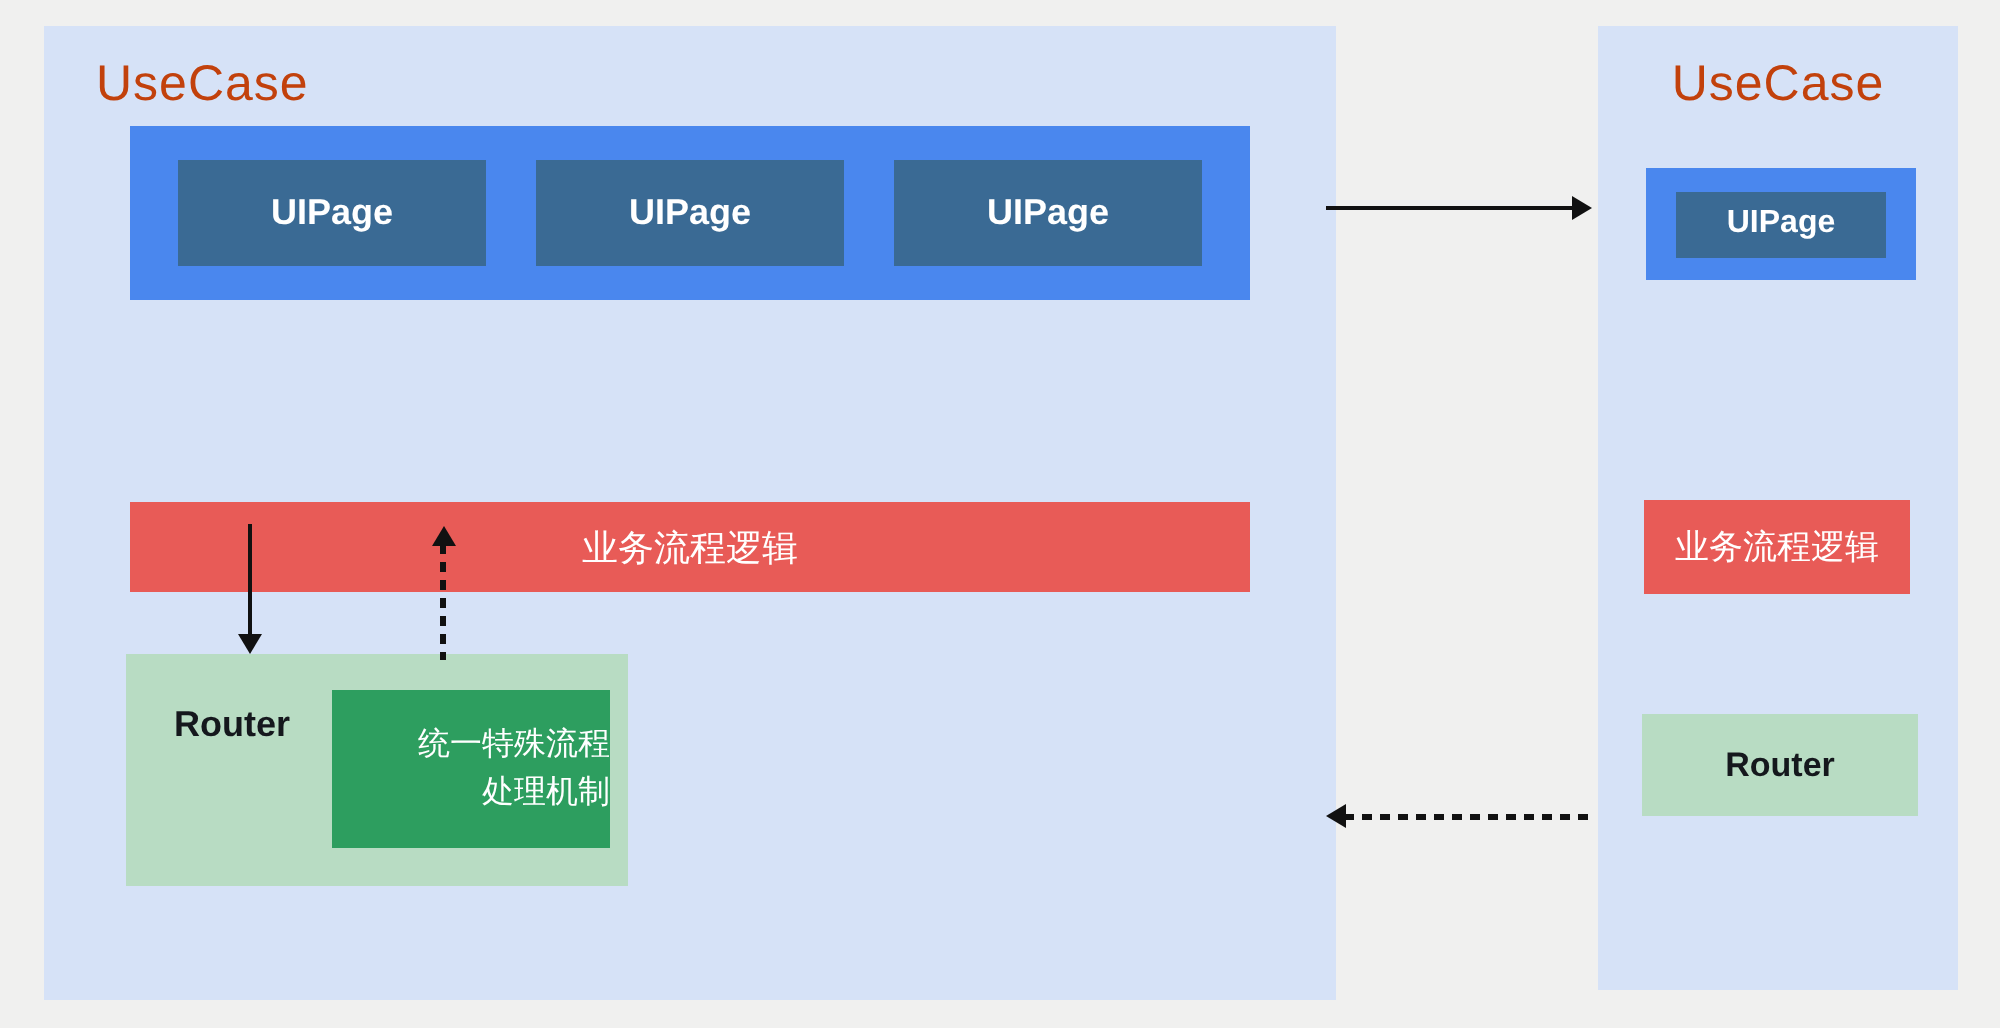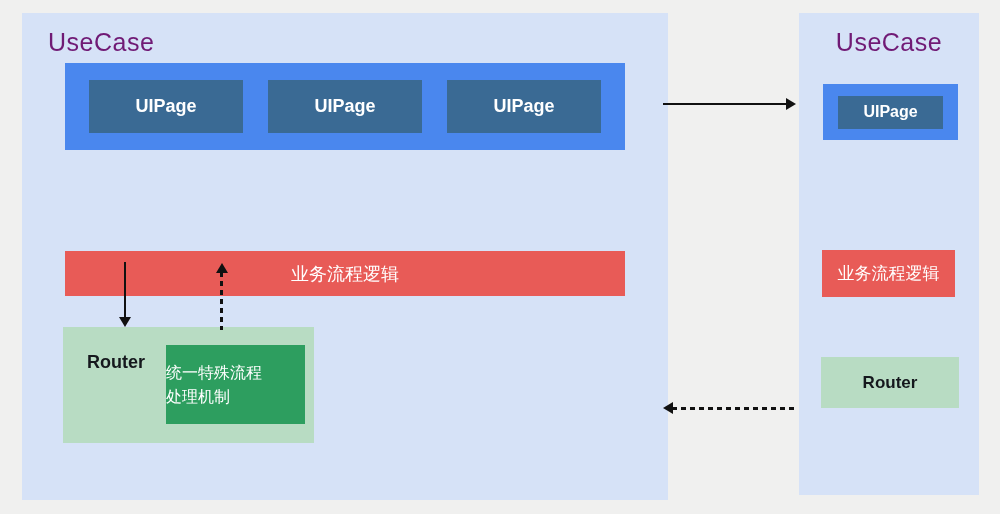--- a/index.html
+++ b/index.html
@@ -21,21 +21,21 @@
   .panel-left {
     left: 22px; top: 13px;
     width: 646px; height: 487px;
   }
   .panel-right {
     left: 799px; top: 13px;
     width: 180px; height: 482px;
   }
   .usecase-title {
     position: absolute;
-    color: #701a75;
+    color: #c2410c;
     font-size: 25px;
     font-weight: 400;
     letter-spacing: 0.5px;
     white-space: nowrap;
   }
   .panel-left .usecase-title { left: 26px; top: 15px; }
   .panel-right .usecase-title { left: 0; right: 0; top: 15px; text-align: center; }
 
   .uipage-bar {
     position: absolute;
@@ -92,21 +92,21 @@
   }
   .mechanism-box {
     position: absolute;
     left: 103px; top: 18px;
     width: 139px; height: 79px;
     background: #2d9e5f;
     color: #ffffff;
     font-size: 16px;
     display: flex;
     flex-direction: column;
-    align-items: flex-start;
+    align-items: flex-end;
     justify-content: center;
     line-height: 24px;
     text-align: center;
   }
   .bluebox-right {
     position: absolute;
     left: 24px; top: 71px;
     width: 135px; height: 56px;
     background: #4a87ee;
     display: flex;

